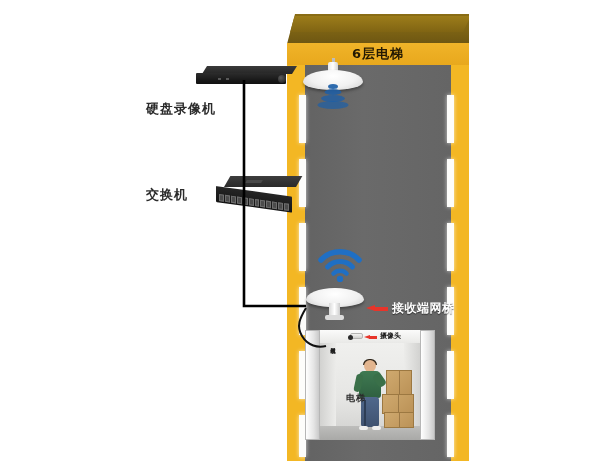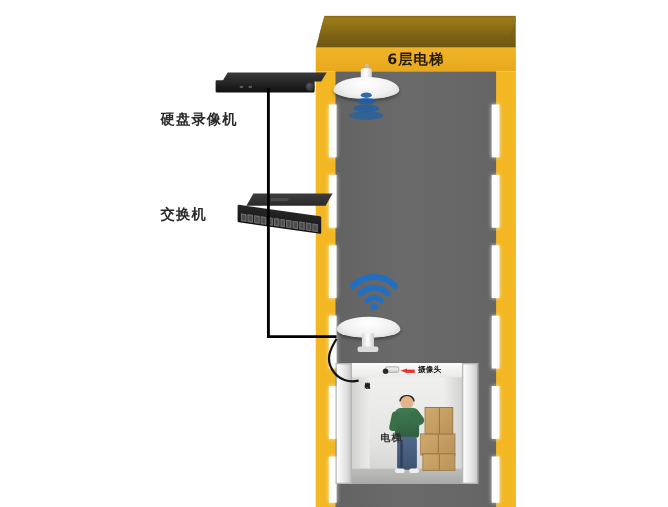--- a/index.html
+++ b/index.html
@@ -289,20 +289,24 @@
       <circle cx="22" cy="31" r="3.2" fill="#1f6fc4"></circle>
     </svg>
   </div>
 
   <div class="rx">
     <div class="rx-dish"></div>
     <div class="rx-stem"></div>
     <div class="rx-base"></div>
   </div>
 
+  <div class="lbl" style="left:366px;top:300px;">
+    <span class="arrow-red"></span>
+    <span class="lbl-text">接收端网桥</span>
+  </div>
 
   <div id="car">
     <div class="car-door-l"></div>
     <div class="car-door-r"></div>
 
     <div class="car-inner">
       <div class="car-wall-l"></div>
       <div class="car-wall-r"></div>
       <div class="car-ceiling"></div>
       <div class="car-floor"></div>

